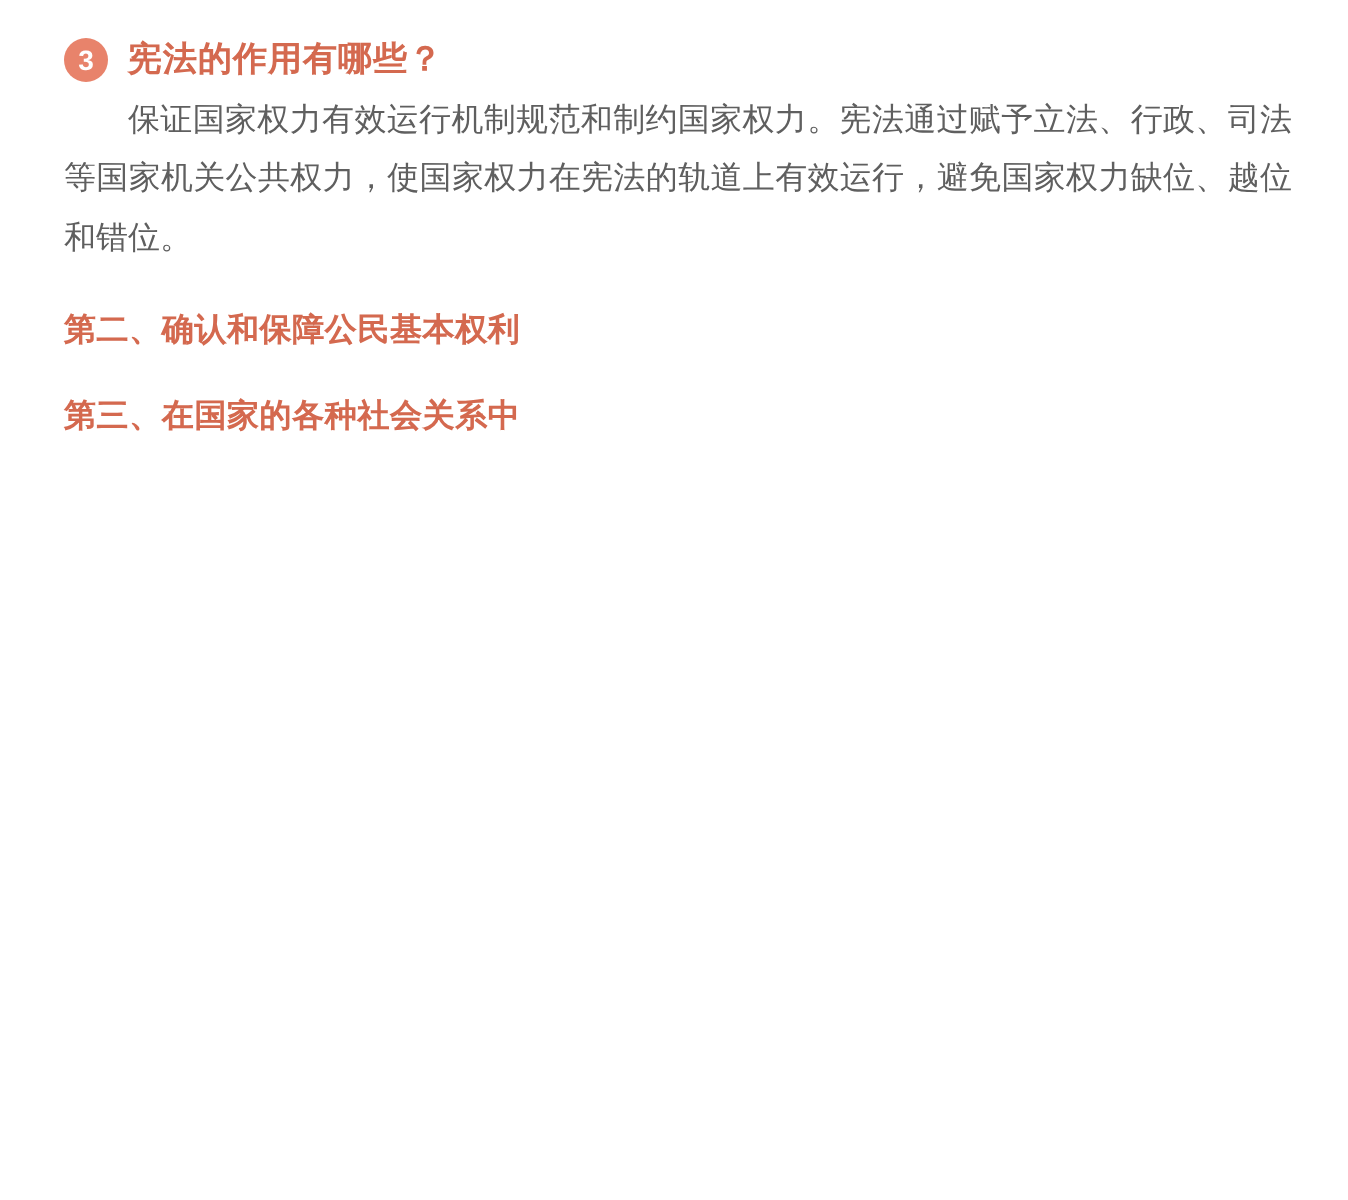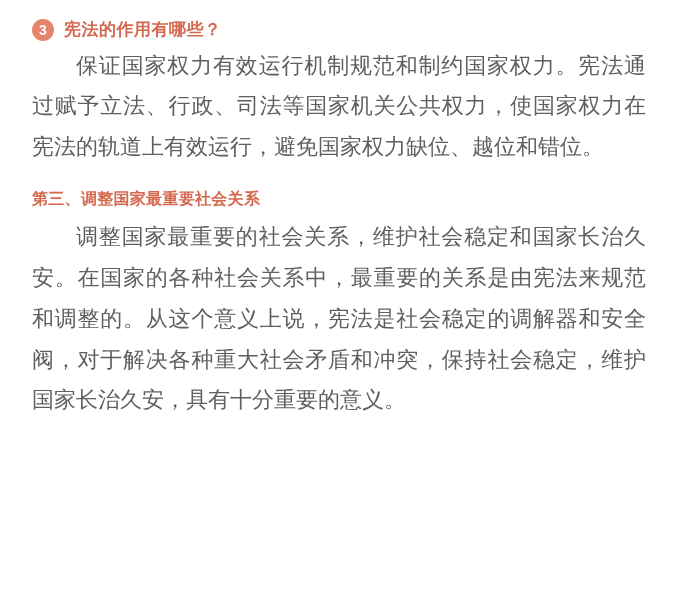--- a/index.html
+++ b/index.html
@@ -57,38 +57,38 @@
   }
   .sub-title {
     color: #d4694f;
     font-size: 16px;
     font-weight: bold;
     line-height: 1.6;
     margin: 18px 0 6px 0;
     letter-spacing: 0.3px;
   }
   .para {
-    font-size: 22px;
+    font-size: 16px;
     color: #5f5f5f;
     line-height: 1.85;
     text-indent: 2em;
     margin: 4px 0 10px 0;
     text-align: justify;
   }
 </style>
 </head>
 <body>
 
 <div class="page">
 
   <div class="section-head">
     <div class="badge">3</div>
     <div class="section-title">宪法的作用有哪些？</div>
   </div>
 
 
   <p class="para">保证国家权力有效运行机制规范和制约国家权力。宪法通过赋予立法、行政、司法等国家机关公共权力，使国家权力在宪法的轨道上有效运行，避免国家权力缺位、越位和错位。</p>
 
+  <h3 class="sub-title">第二、确认和保障公民基本权利</h3>
 
-  <h3 class="sub-title">第三、调整国家最重要社会关系</h3>
-  <p class="para">调整国家最重要的社会关系，维护社会稳定和国家长治久安。在国家的各种社会关系中，最重要的关系是由宪法来规范和调整的。从这个意义上说，宪法是社会稳定的调解器和安全阀，对于解决各种重大社会矛盾和冲突，保持社会稳定，维护国家长治久安，具有十分重要的意义。</p>
+  <h3 class="sub-title">第三、在国家的各种社会关系中</h3>
 
 </div>
 
 </body></html>

